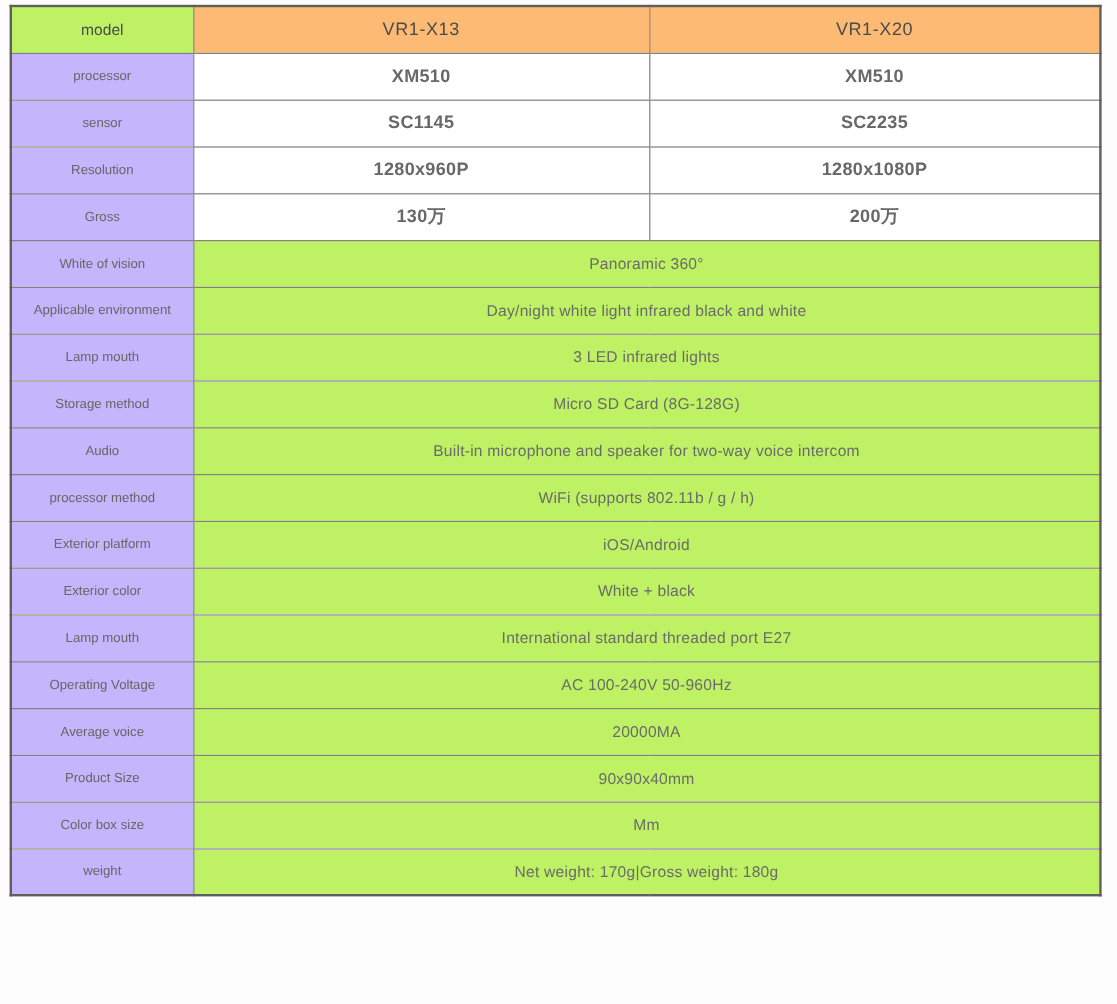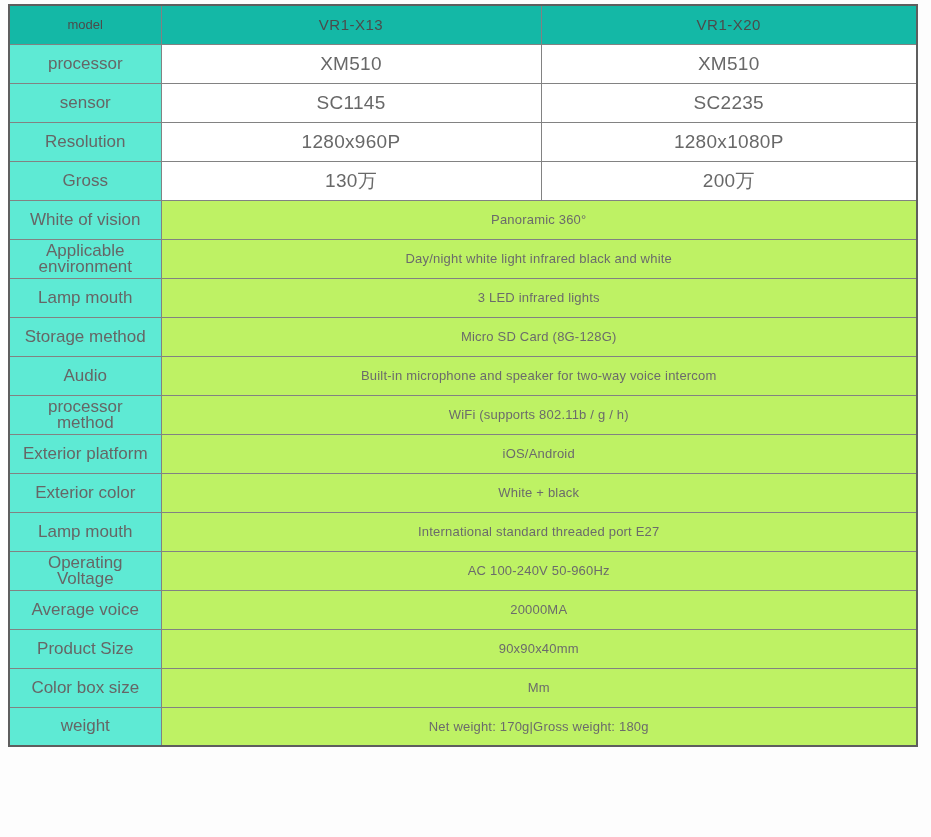--- a/index.html
+++ b/index.html
@@ -24,46 +24,47 @@
   table.spec td {
     border: 1px solid #828282;
     height: 39px;
     text-align: center;
     vertical-align: middle;
     overflow: hidden;
     box-sizing: border-box;
   }
   
   tr.head th {
-    background: #14b8a6;
+    background: #fdba74;
     color: #4b4b4b;
     font-weight: normal;
   }
   tr.head th.rowlabel {
     font-size: 13px;
   }
   tr.head th.model {
     font-size: 15px;
     letter-spacing: 0.5px;
   }
   
   th.rowlabel {
-    background: #5eead4;
+    background: #c4b5fd;
     color: #666666;
     font-weight: normal;
-    font-size: 17px;
+    font-size: 11px;
     padding: 2px 12px;
     line-height: 16px;
   }
   
   td.val {
     background: #ffffff;
     color: #686868;
-    font-size: 19px;
+    font-size: 15px;
     letter-spacing: 0.3px;
+    font-weight: bold;
   }
   td.span {
     background: #bef264;
     color: #6b6b6b;
     font-size: 13px;
     letter-spacing: 0.2px;
   }
 </style>
 </head>
 <body>
@@ -71,21 +72,21 @@
 <div class="page">
   <table class="spec">
     <colgroup>
       <col style="width:152px">
       <col style="width:380px">
       <col style="width:376px">
     </colgroup>
 
     <tbody>
         <tr class="head">
-      <th class="rowlabel" style="background:#14b8a6;color:#4b4b4b;">model</th>
+      <th class="rowlabel" style="background:#bef264;color:#4b4b4b;">model</th>
       <th class="model">VR1-X13</th>
       <th class="model">VR1-X20</th>
     </tr>
 
     <tr>
       <th class="rowlabel">processor</th>
       <td class="val">XM510</td>
       <td class="val">XM510</td>
     </tr>
 

